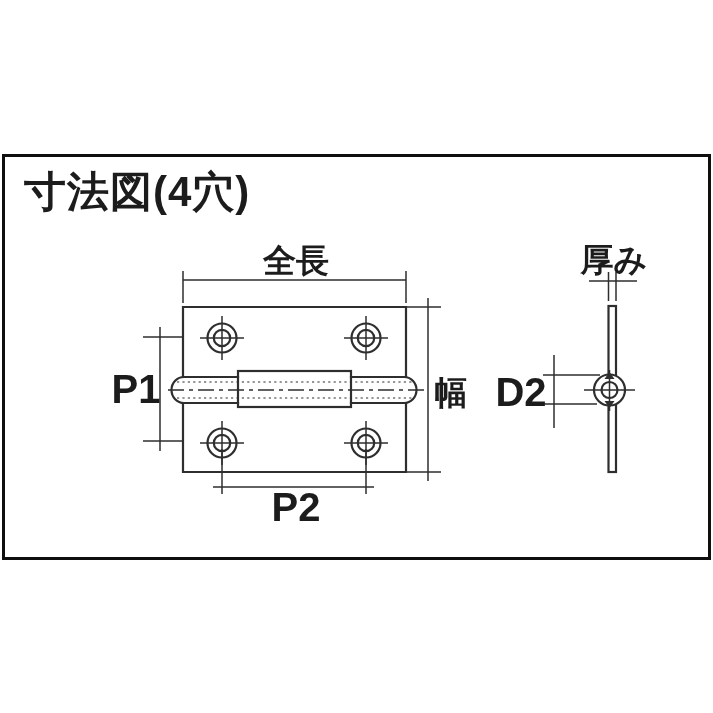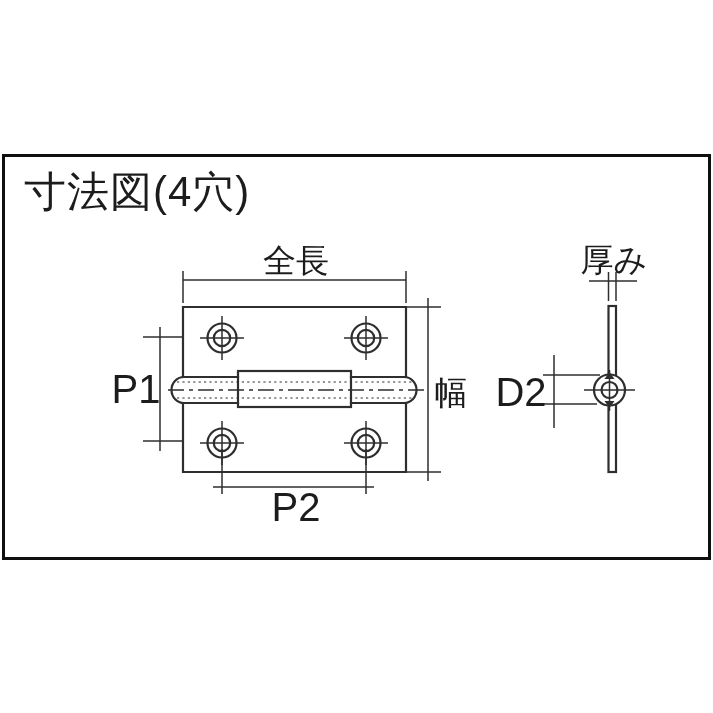--- a/index.html
+++ b/index.html
@@ -15,20 +15,21 @@
     height: 713px;
     background: var(--background);
     font-family: "Liberation Sans", "DejaVu Sans", sans-serif;
   }
   .stage {
     position: relative;
     width: 713px;
     height: 713px;
     background: var(--background);
     overflow: hidden;
+    font-weight: bold;
   }
   svg { position: absolute; left: 0; top: 0; }
 
   .obj   { fill: none; stroke: var(--line); stroke-width: 2.2; stroke-linecap: square; }
   .thin  { fill: none; stroke: var(--line); stroke-width: 1.5; stroke-linecap: butt; }
   .center-line { stroke-dasharray: 16 5 4 5; }
   .hidden-line { fill: none; stroke: var(--line); stroke-width: 1.2; stroke-dasharray: 2.2 3.2; }
   .frame { fill: none; stroke: var(--border); stroke-width: 3; }
   .wedge { fill: var(--line); stroke: none; }
   .masked { fill: var(--background); }

